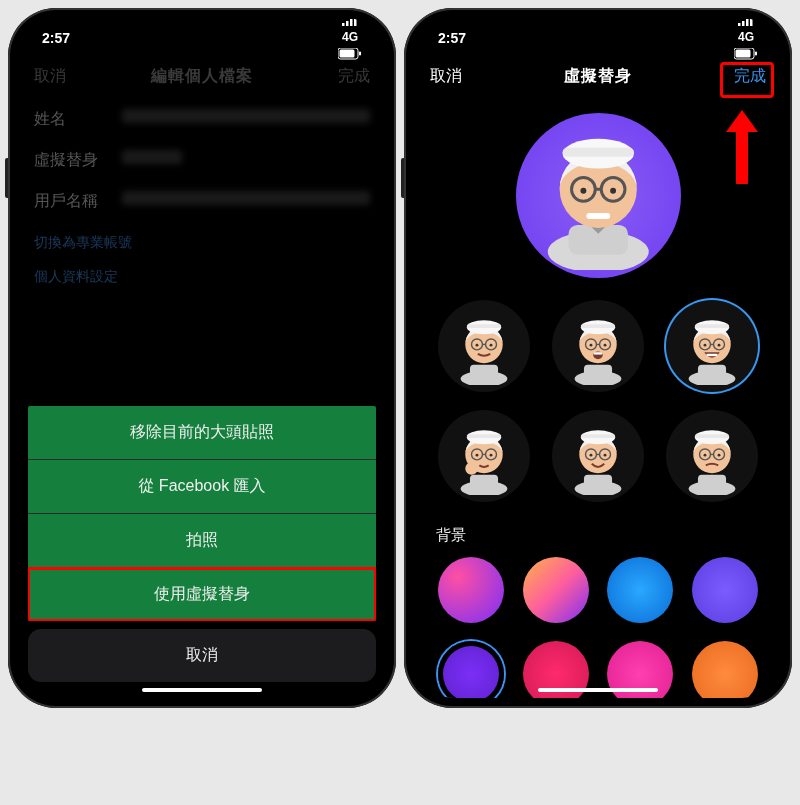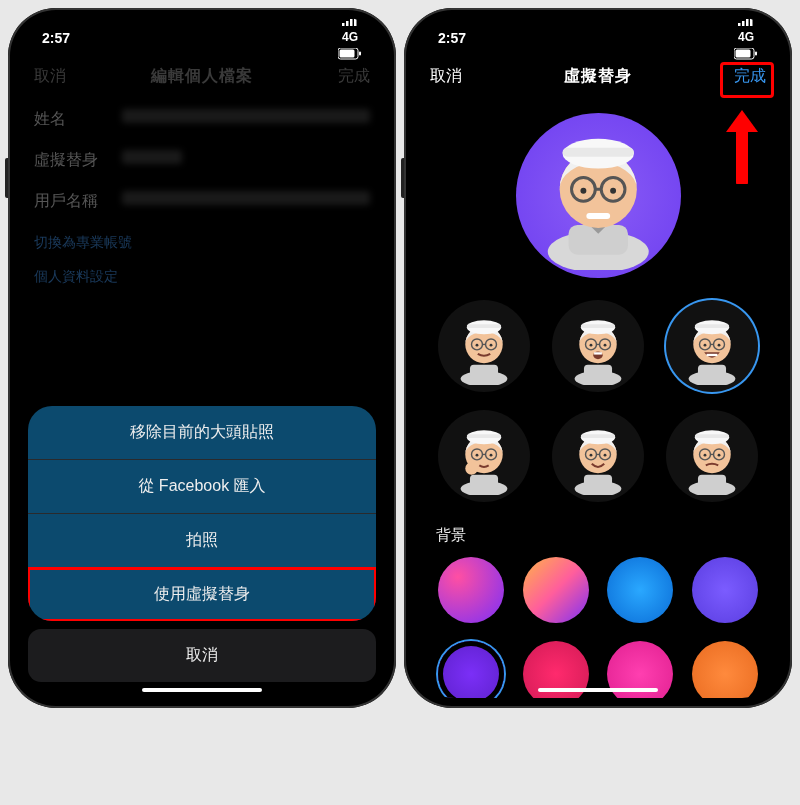--- a/index.html
+++ b/index.html
@@ -94,22 +94,22 @@
   border-radius: 3px;
   filter: blur(3px);
 }
 .link-row { color: #1a3a5c; font-size: 14px; padding: 8px 16px; }
 
 .action-sheet {
   position: absolute;
   bottom: 10px; left: 10px; right: 10px;
 }
 .sheet-group {
-  background: #0c4a6e;
-  border-radius: 24px;
+  background: #15803d;
+  border-radius: 2px;
   overflow: hidden;
   margin-bottom: 8px;
   margin-top: 28px;
 }
 .sheet-item {
   text-align: center;
   padding: 16px 0;
   font-size: 16px;
   color: #eee;
   border-bottom: 1px solid #2a2a2c;

